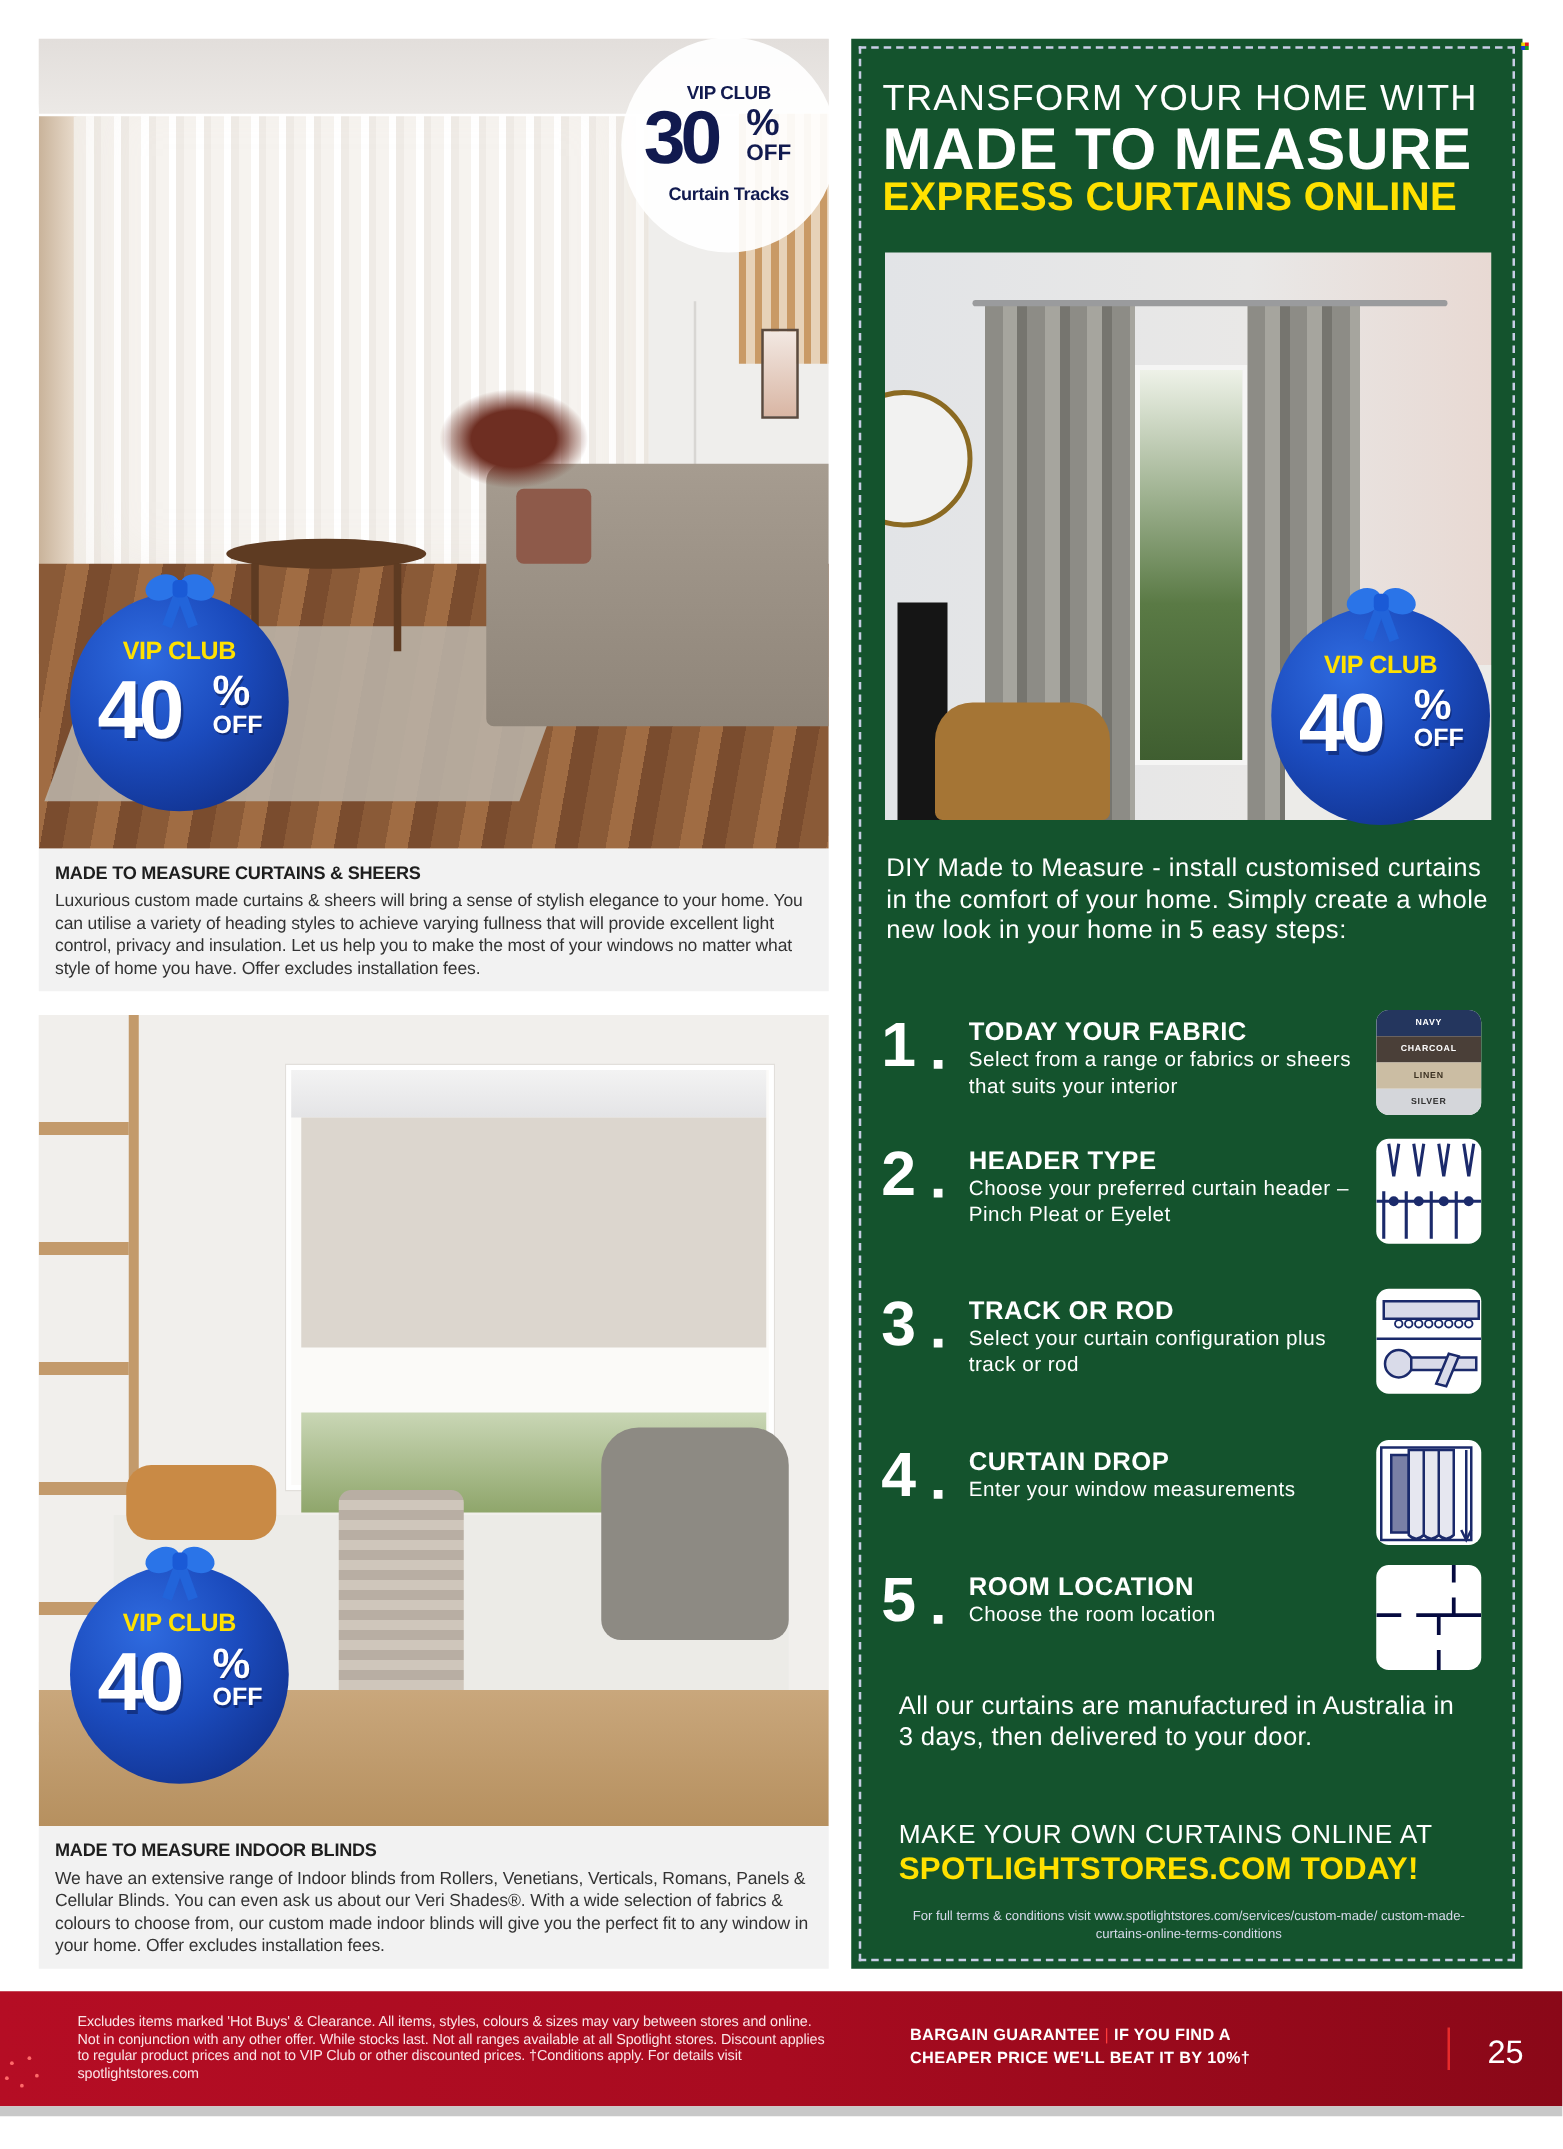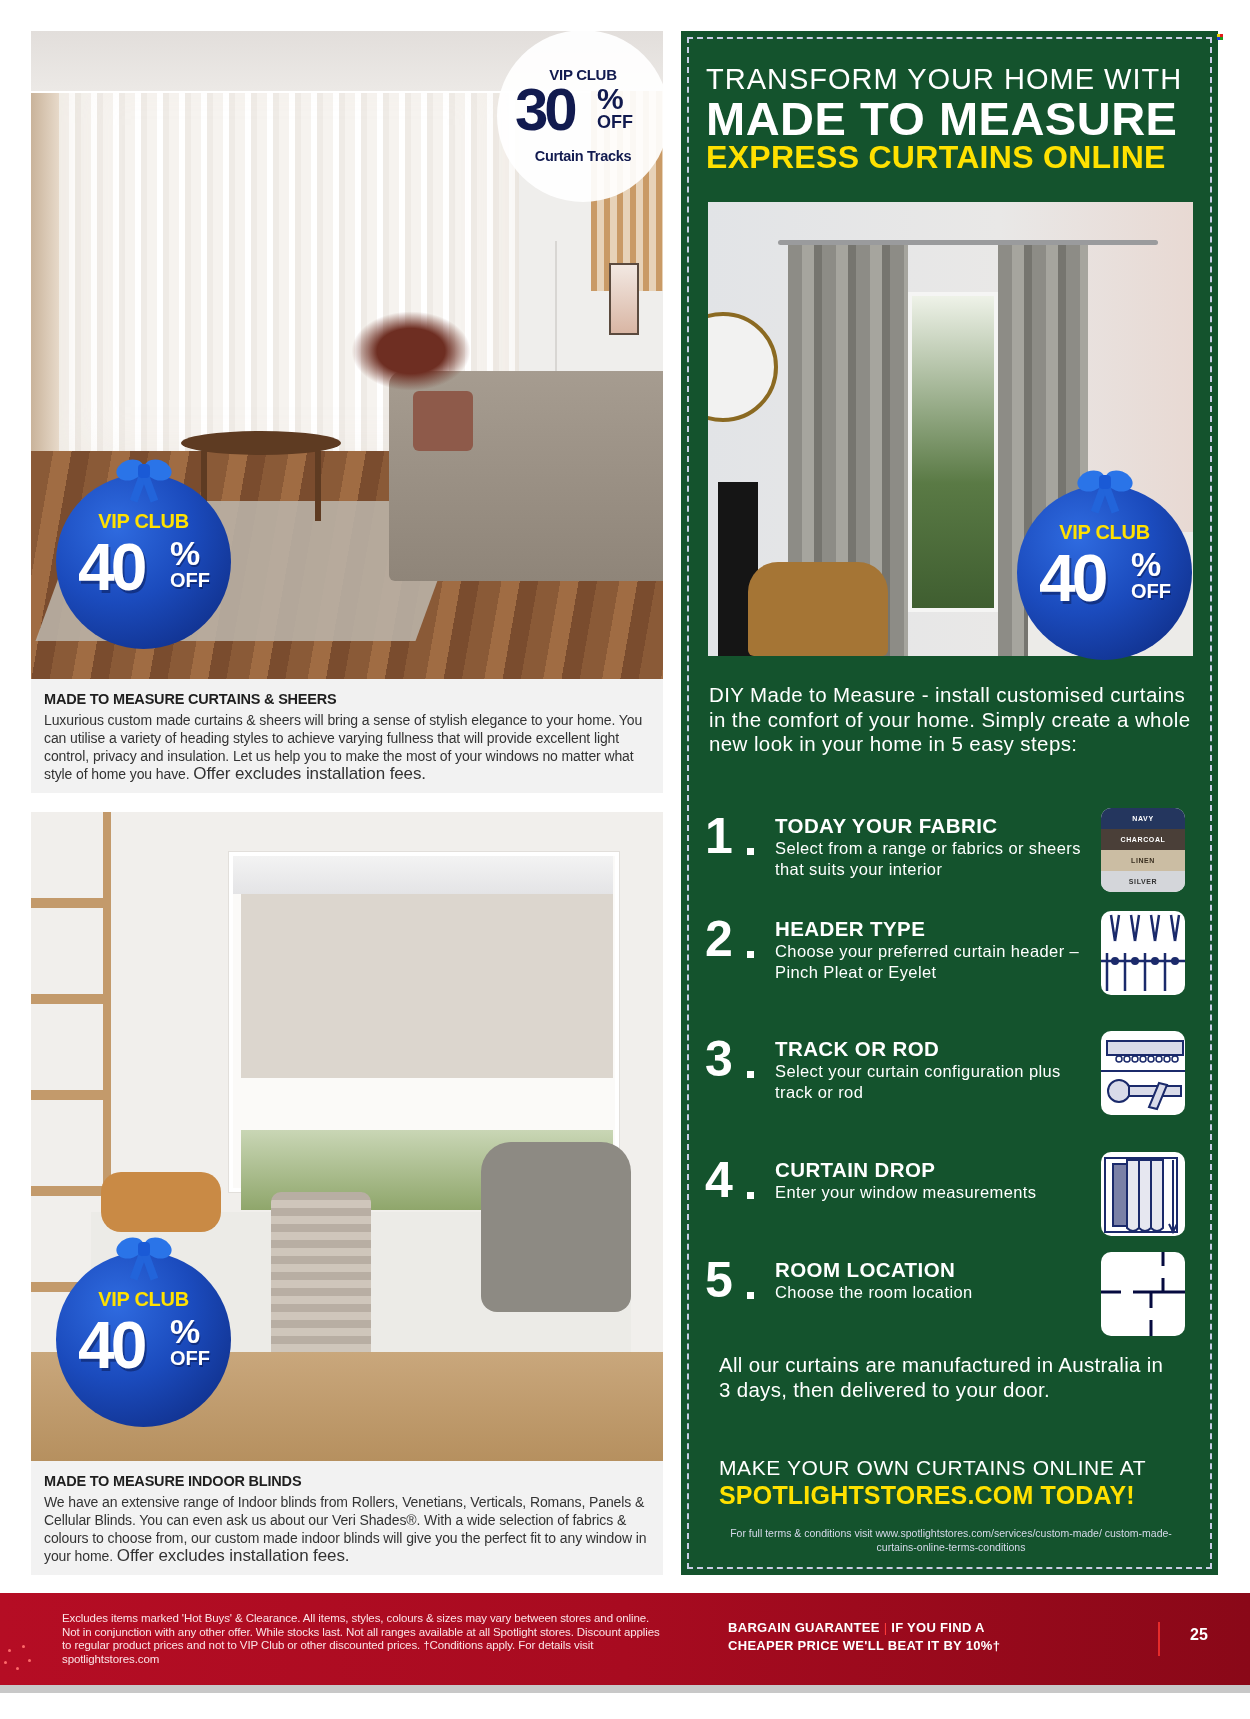--- a/index.html
+++ b/index.html
@@ -44,21 +44,21 @@
   .p2-pillow { position:absolute; left:70px; top:360px; width:120px; height:60px; background:#c98a45; border-radius: 20px; }
   .p2-throw { position:absolute; left:240px; top:380px; width:100px; height:180px; background: repeating-linear-gradient(180deg,#b8aea3 0 8px,#cfc6bb 8px 16px); border-radius: 10px; }
   .p2-chair { position:absolute; left:450px; top:330px; width:150px; height:170px; background:#8d8a83; border-radius: 30px 30px 16px 16px; }
   .p2-floor { position:absolute; left:0; top:540px; width:100%; height:109px; background: linear-gradient(180deg,#c9a77c,#b6905f); }
 
   .textblock { position:absolute; left:31px; width:632px; background:#f2f2f2; padding: 12px 13px 0 13px; }
   .textblock1 { top: 679px; height: 114px; }
   .textblock2 { top: 1461px; height: 114px; }
   .tb-title { font-weight: 700; font-size: 14.5px; letter-spacing: -0.2px; color: #1e1e1e; margin-bottom: 4px; }
   .tb-body { font-size: 14px; line-height: 18px; color: #333; letter-spacing: -0.1px; }
-  .tb-small { font-size: 17px; }
+  .tb-small { font-size: 14px; }
 
   
   .ornament { position:absolute; width: 180px; height: 190px; }
   .orn-ball { position:absolute; left:0; top: 22px; width:175px; height:175px; border-radius:50%;
     background: radial-gradient(circle at 35% 30%, #2f6be0 0%, #1b4bbd 45%, #0f2d86 90%); }
   .orn-bow { position:absolute; left: 58px; top: 0; width:60px; height:40px; }
   .orn-bow .loop { position:absolute; top:8px; width:28px; height:20px; background:#2a74e8; border-radius: 50%; }
   .orn-bow .l { left:2px; transform: rotate(-20deg); }
   .orn-bow .r { right:2px; transform: rotate(20deg); }
   .orn-bow .knot { position:absolute; left:24px; top:12px; width:12px; height:14px; background:#1a5ad6; border-radius:4px; }
@@ -116,21 +116,21 @@
 
   
   .footer { position:absolute; left:0; top: 1593px; width: 1250px; height: 92px; background: linear-gradient(90deg,#b50d24 0%,#a80b20 50%,#8a0818 100%); }
   .footer-shadow { position:absolute; left:0; top: 1685px; width: 1250px; height: 8px; background:#c8c8c8; }
   .f-dots { position:absolute; left: 0; top: 50px; width: 40px; height: 40px; }
   .f-dot { position:absolute; width: 3px; height: 3px; border-radius: 50%; background: #ff6a6a; }
   .f-fine { position:absolute; left: 62px; top: 19px; width: 600px; color:#fbe3e6; font-size: 11.5px; line-height: 13.5px; letter-spacing: -0.1px; }
   .f-bargain { position:absolute; left: 728px; top: 26px; width: 420px; color:#fff; font-weight: 900; font-size: 13px; line-height: 18px; letter-spacing: 0.3px; }
   .f-sep-inline { color:#ff3b3b; font-weight: 400; }
   .f-vdiv { position:absolute; left: 1158px; top: 29px; width: 2px; height: 34px; background:#e62b2b; }
-  .f-page { position:absolute; left: 1190px; top: 33px; color:#fff; font-weight: 700; font-size: 16px; }
+  .f-page { position:absolute; left: 1190px; top: 33px; color:#fff; font-weight: 400; font-size: 26px; }
 
   .corner-mark { position:absolute; left: 1217px; top: 34px; width: 6px; height: 6px; background: conic-gradient(#e31b1b 0 25%, #1d9b1d 0 50%, #1d3bd6 0 75%, #f2d400 0); }
 </style>
 </head>
 <body>
 
 <div class="photo photo1">
   <div class="p1-ceiling"></div>
   <div class="p1-curtain-edge"></div>
   <div class="p1-curtain"></div>

